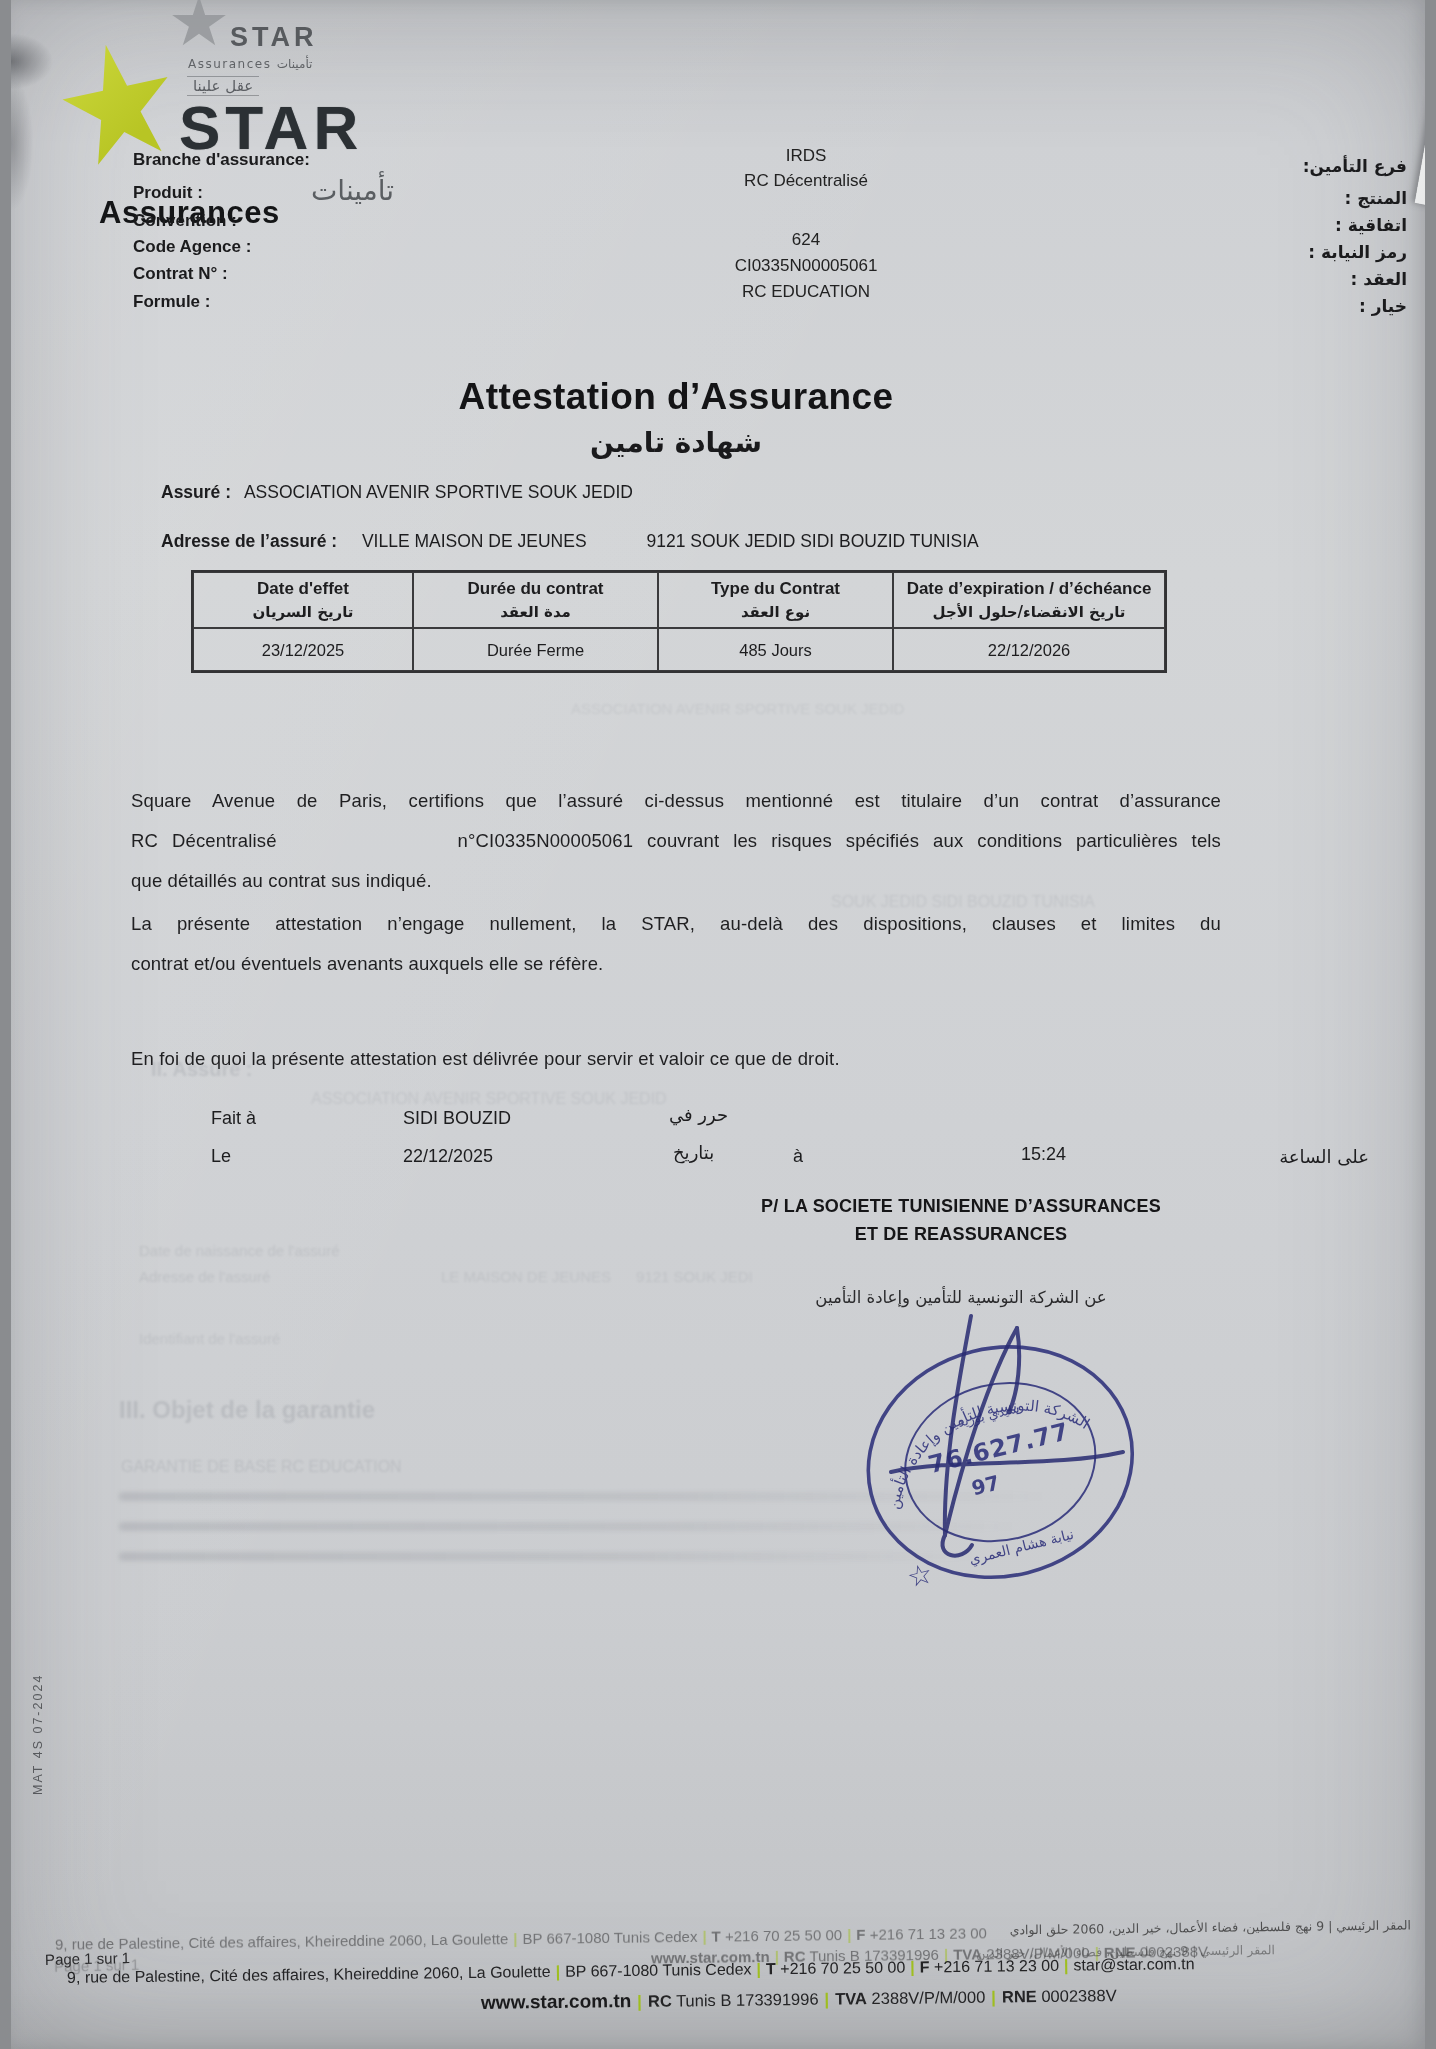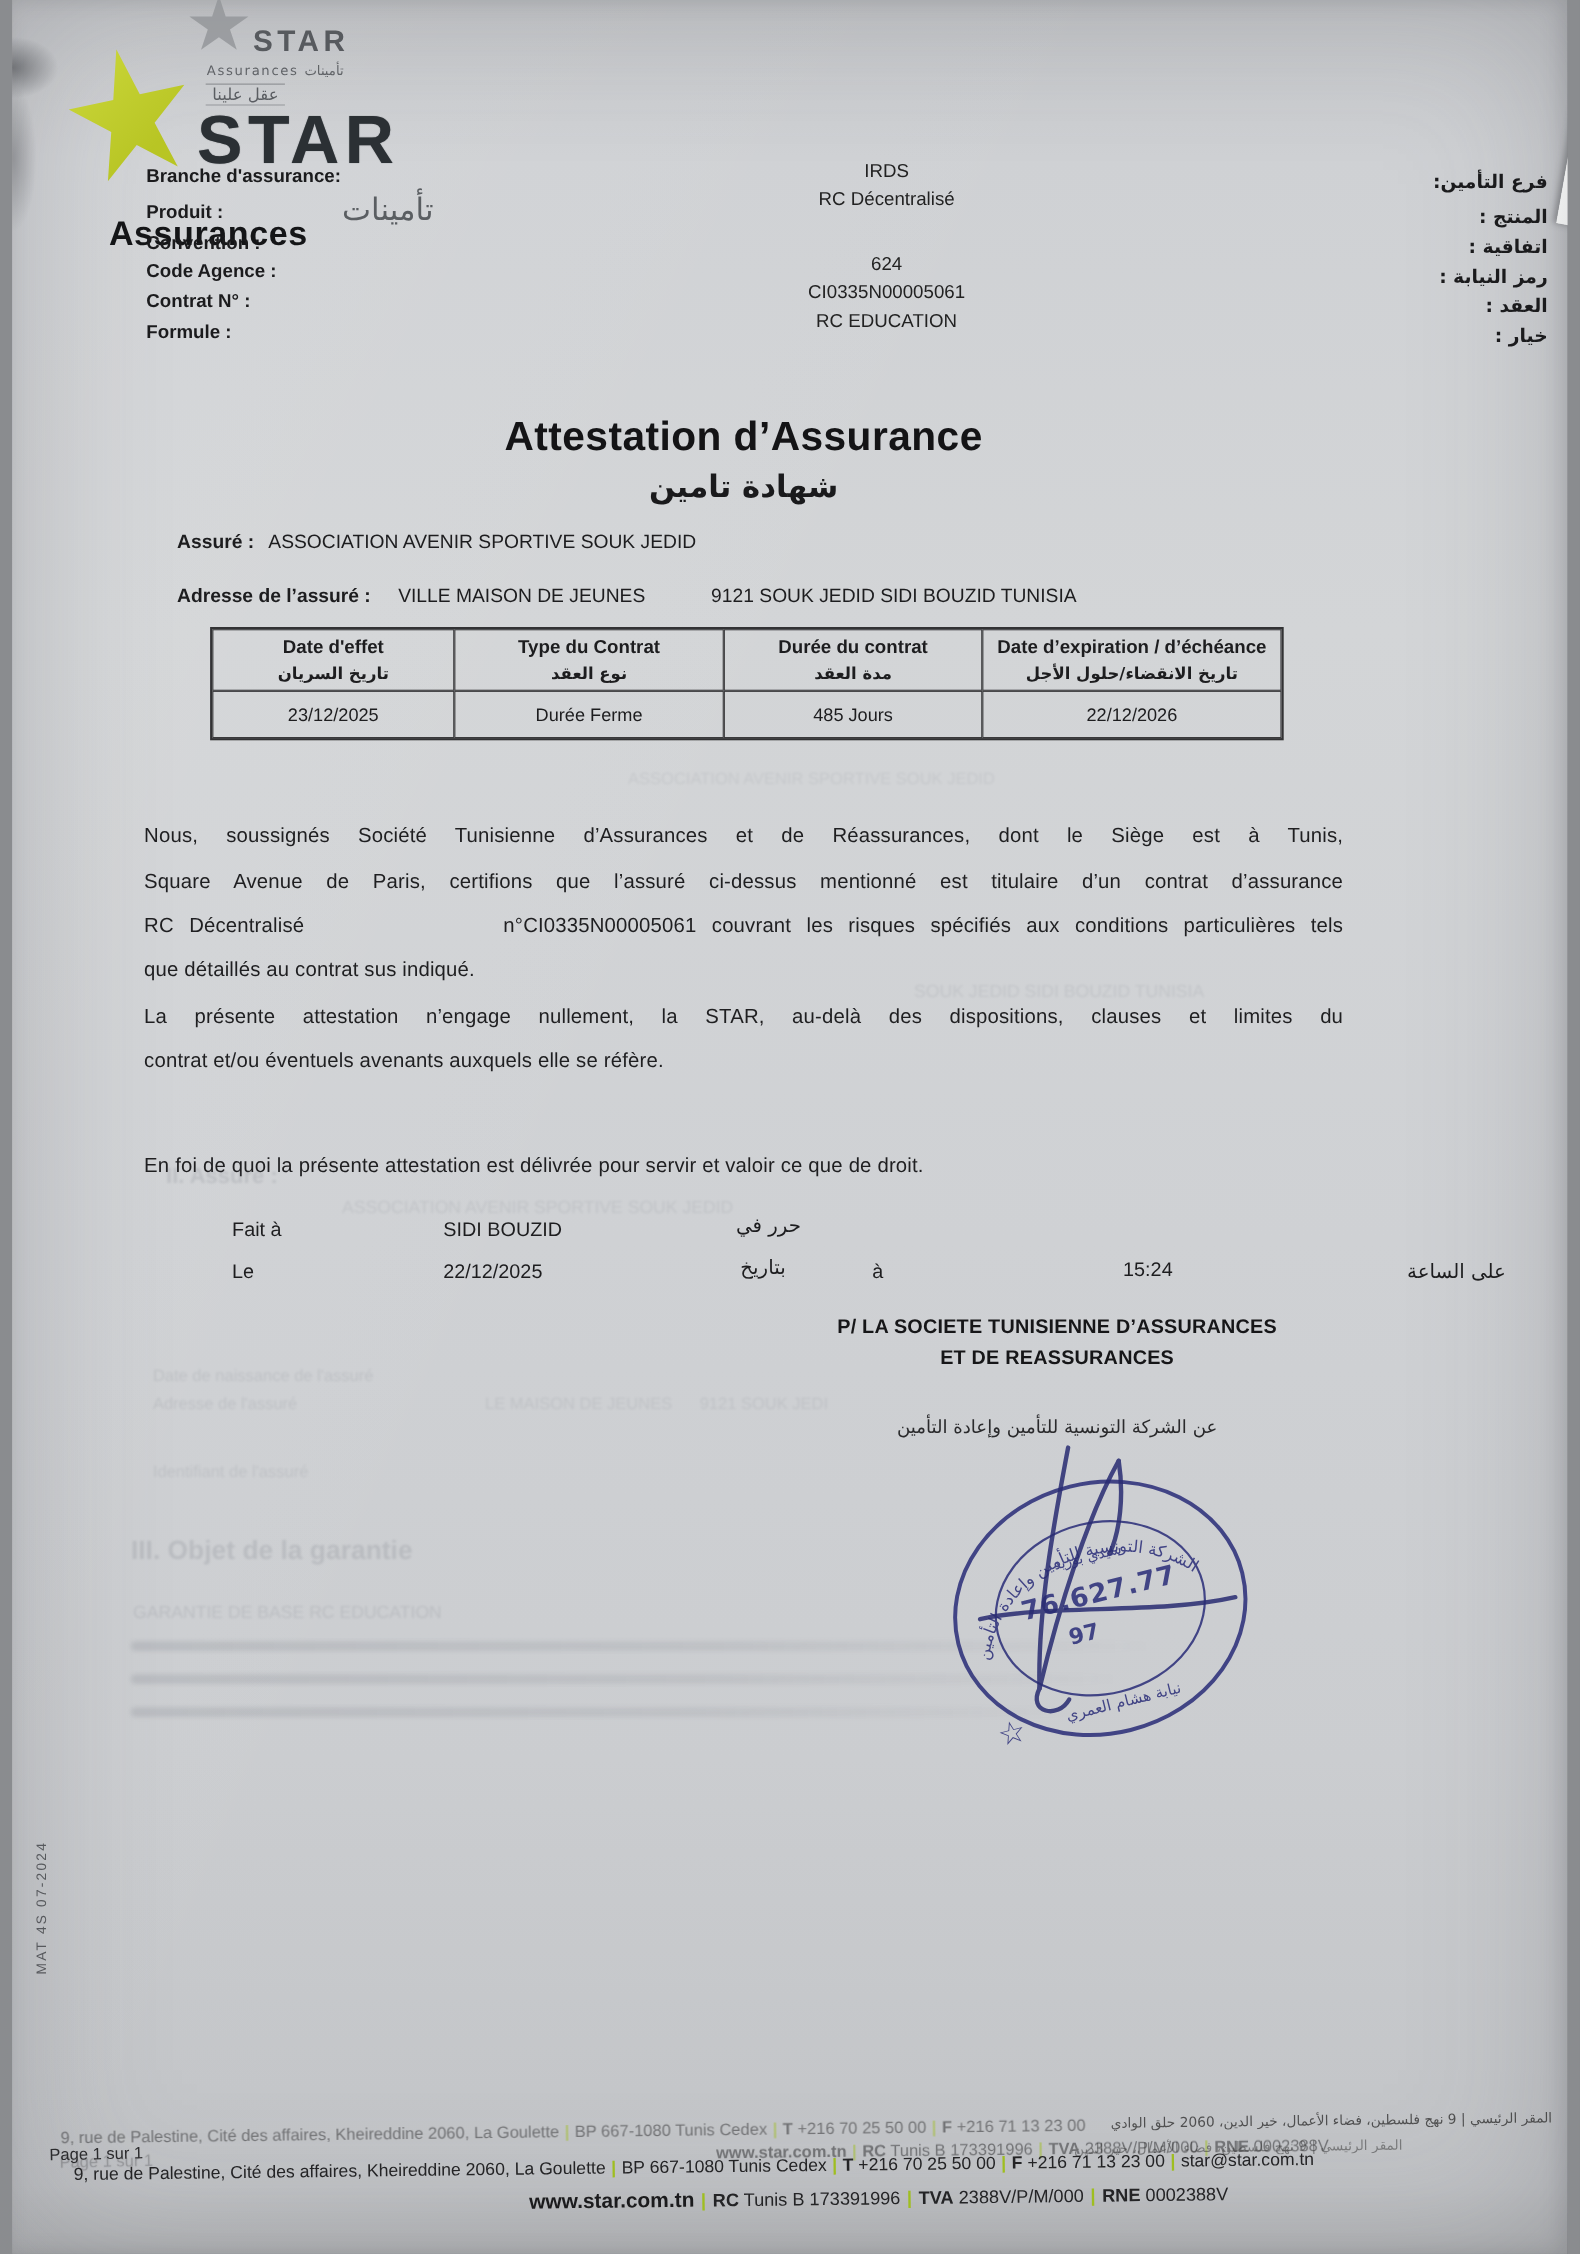--- a/index.html
+++ b/index.html
@@ -129,38 +129,37 @@
     <span style="margin-left:20px;">VILLE MAISON DE JEUNES</span>
     <span style="margin-left:55px;">9121 SOUK JEDID SIDI BOUZID TUNISIA</span>
   </div>
 
   <div class="abs ctable" style="left:180px;top:570px;width:972px;">
     <div class="cell">
       <div class="h-fr">Date d'effet</div>
       <div class="h-ar ar" dir="rtl">تاريخ السريان</div>
     </div>
     <div class="cell">
+      <div class="h-fr">Durée du contrat</div>
+      <div class="h-ar ar" dir="rtl">مدة العقد</div>
+    </div>
+    <div class="cell">
       <div class="h-fr">Type du Contrat</div>
       <div class="h-ar ar" dir="rtl">نوع العقد</div>
-    </div>
-    <div class="cell">
-      <div class="h-fr">Durée du contrat</div>
-      <div class="h-ar ar" dir="rtl">مدة العقد</div>
     </div>
     <div class="cell">
       <div class="h-fr">Date d’expiration / d’échéance</div>
       <div class="h-ar ar" dir="rtl">تاريخ الانقضاء/حلول الأجل</div>
     </div>
     <div class="cell d-cell">23/12/2025</div>
     <div class="cell d-cell">Durée Ferme</div>
     <div class="cell d-cell">485 Jours</div>
     <div class="cell d-cell">22/12/2026</div>
   </div>
 
-  <div class="abs bodyline just" style="top:748px;">Nous, soussignés Société Tunisienne d’Assurances et de Réassurances, dont le Siège est à Tunis,</div>
   <div class="abs bodyline just" style="top:790px;">Square Avenue de Paris, certifions que l’assuré ci-dessus mentionné est titulaire d’un contrat d’assurance</div>
   <div class="abs bodyline just" style="top:830px;">RC Décentralisé&nbsp;&nbsp;&nbsp;&nbsp;&nbsp;&nbsp;&nbsp;&nbsp;&nbsp;&nbsp;&nbsp;&nbsp; n°CI0335N00005061 couvrant les risques spécifiés aux conditions particulières tels</div>
   <div class="abs bodyline" style="top:870px;">que détaillés au contrat sus indiqué.</div>
   <div class="abs bodyline just" style="top:913px;">La présente attestation n’engage nullement, la STAR, au-delà des dispositions, clauses et limites du</div>
   <div class="abs bodyline" style="top:953px;">contrat et/ou éventuels avenants auxquels elle se réfère.</div>
   <div class="abs bodyline" style="top:1048px;">En foi de quoi la présente attestation est délivrée pour servir et valoir ce que de droit.</div>
 
   <div class="abs issue-txt" style="left:200px;top:1108px;">Fait à</div>
   <div class="abs issue-txt" style="left:392px;top:1108px;">SIDI BOUZID</div>
   <div class="abs issue-txt ar" style="left:658px;top:1104px;" dir="rtl">حرر في</div>

